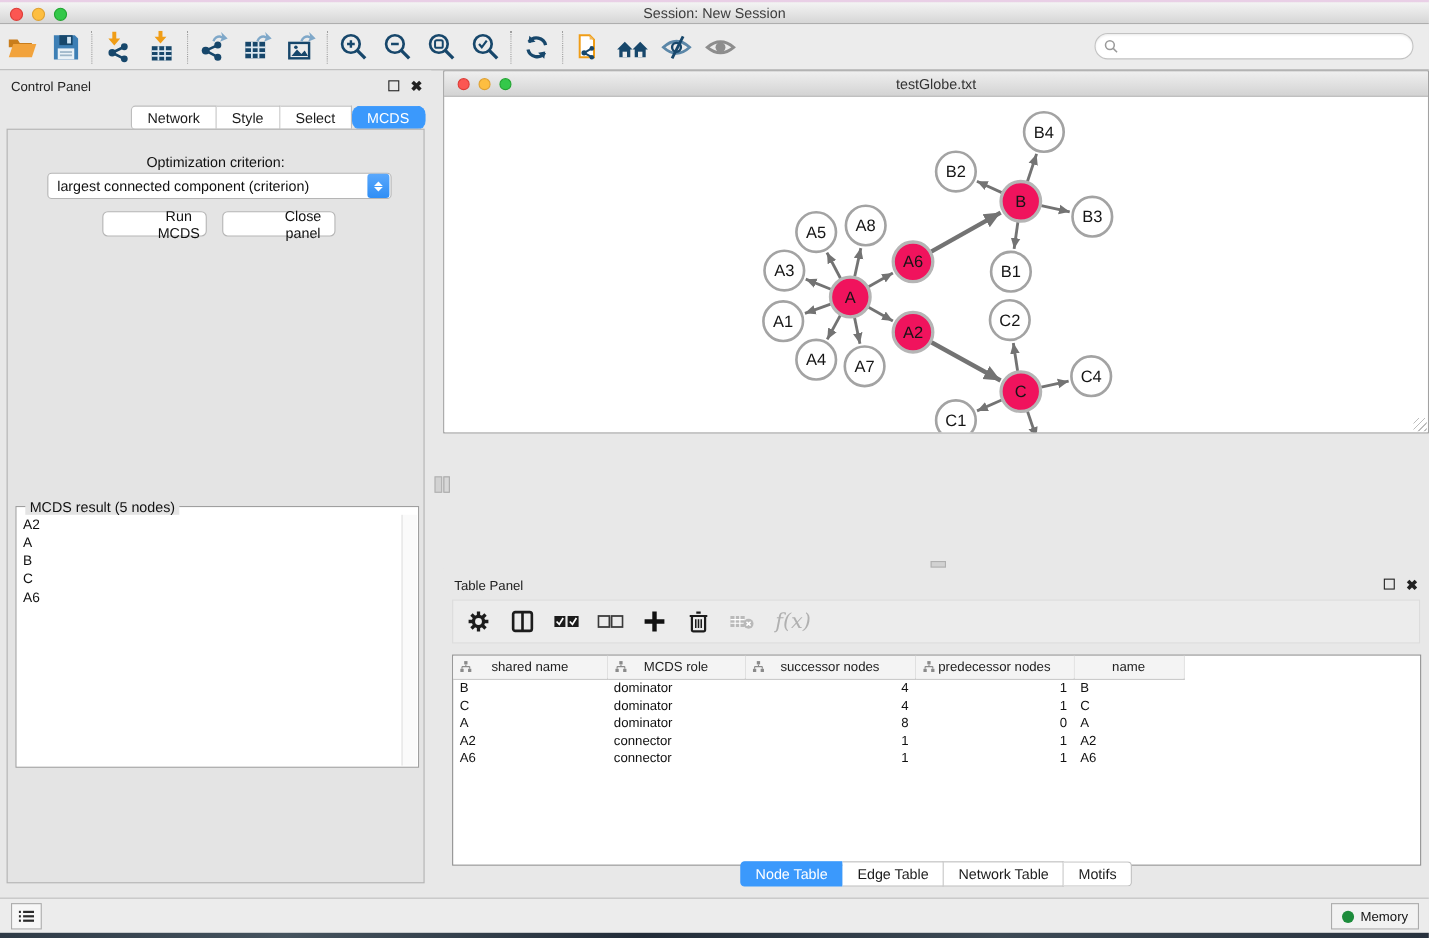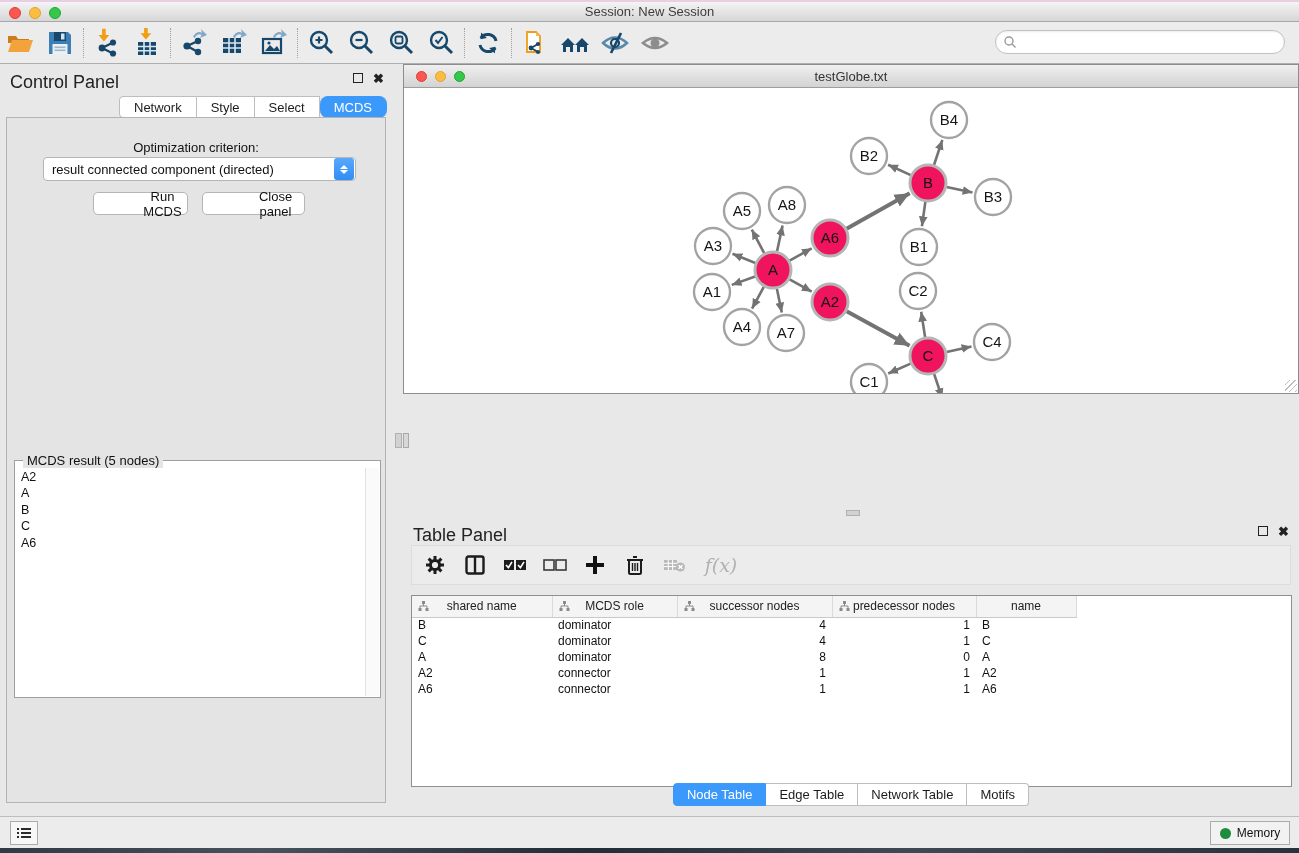--- a/index.html
+++ b/index.html
@@ -22,21 +22,21 @@
     border-bottom:1px solid #aeaeae; display:flex; align-items:center; }
   .tb-btn { width:40px; height:36px; display:flex; align-items:center; justify-content:center; cursor:default; }
   .tb-sep { width:1px; height:30px; margin:0 3px; border-left:1px dotted #9f9f9f; }
   .searchbox { position:absolute; right:14px; top:8px; width:290px; height:24px; background:#fff;
     border:1px solid #c2c2c2; border-radius:12px; display:flex; align-items:center; padding-left:7px; box-shadow:inset 0 1px 2px rgba(0,0,0,.08); }
   .searchbox svg { flex:0 0 auto; }
   .searchbox input { border:none; outline:none; flex:1; height:20px; font-size:12px; background:transparent; padding-left:4px; }
 
   
   .control-panel { position:absolute; left:0; top:64px; width:392px; height:752px; background:#e8e8e8; }
-  .panel-title-row { position:absolute; left:10px; top:8px; font-size:18px; color:#222; }
+  .panel-title-row { position:absolute; left:10px; top:8px; font-size:12px; color:#222; }
   .panel-wm { position:absolute; top:8px; display:flex; gap:10px; font-size:12px; color:#222; }
   .control-panel .panel-wm { right:8px; }
   .wm-float { width:10px; height:10px; border:1.5px solid #222; margin-top:1px; }
   .wm-close { font-weight:bold; font-size:13px; line-height:13px; }
   .cp-tabs { position:absolute; left:78px; top:32px; display:flex;padding-left:41px; }
   .cp-tab { height:22px; padding:0 14px; background:#fff; border:1px solid #bdbdbd; border-left:none;
     display:flex; align-items:center; font-size:13px; color:#1c1c1c; }
   .cp-tab:first-child { border-left:1px solid #bdbdbd; border-radius:4px 0 0 4px; }
   .cp-tab:last-child { border-radius:0 4px 4px 0; }
   .cp-tab.active { background:#3b99fc; border-color:#3b99fc; color:#fff;border-radius:8px; }
@@ -265,21 +265,21 @@
   </div>
   <div class="cp-tabs">
     <div class="cp-tab">Network</div>
     <div class="cp-tab">Style</div>
     <div class="cp-tab">Select</div>
     <div class="cp-tab active">MCDS</div>
   </div>
   <div class="cp-box"></div>
   <div class="opt-label">Optimization criterion:</div>
   <div class="cp-select">
-    <div class="sel-text">result connected component (directed)</div>
+    <div class="sel-text">largest connected component (criterion)</div>
     <div class="cp-stepper">
       <span class="chev-up"></span>
         <span class="chev-dn"></span>
     </div>
   </div>
   <button class="cp-btn" style="left:93px; width:95px;">Run MCDS</button>
   <button class="cp-btn" style="left:202px; width:103px;">Close panel</button>
   <div class="result-box">
     <div class="result-title">MCDS result (5 nodes)</div>
     <div class="result-list">

